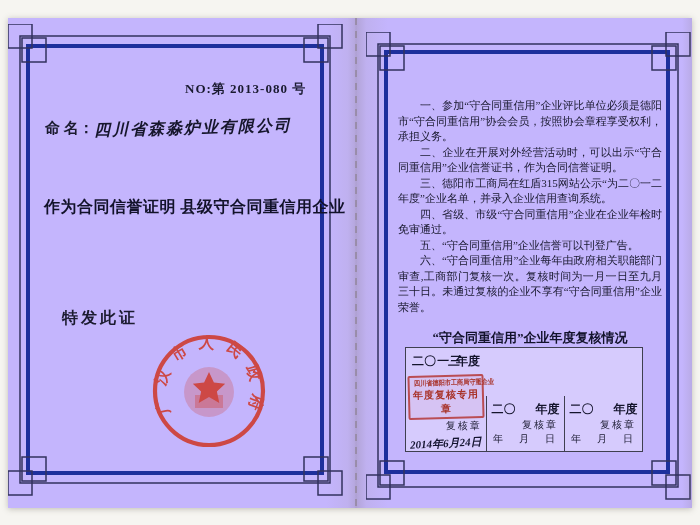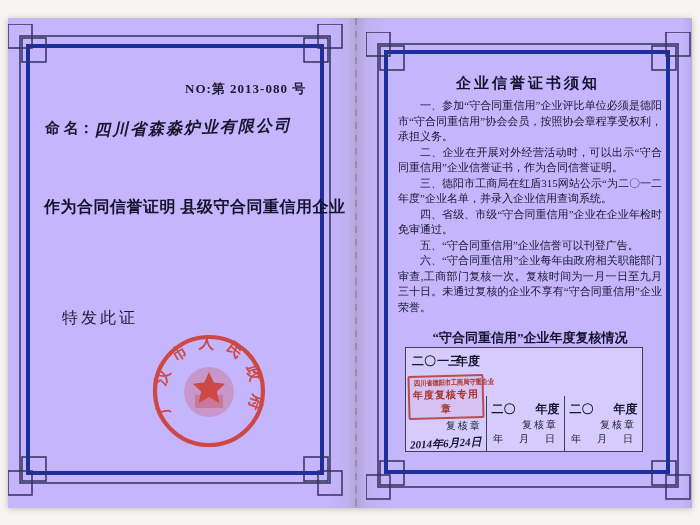--- a/index.html
+++ b/index.html
@@ -17,21 +17,21 @@
         background:repeating-linear-gradient(180deg,rgba(110,100,88,.38) 0 7px,rgba(110,100,88,.05) 7px 13px);}
   .border-svg{position:absolute;}
   
   .cert-no{position:absolute;left:177px;top:62px;font-size:13px;font-weight:bold;
            letter-spacing:1px;color:#1a1a30;}
   .name-line{position:absolute;left:37px;top:100px;font-size:15px;font-weight:bold;white-space:nowrap;}
   .handwrite{font-style:italic;font-weight:600;font-size:16px;letter-spacing:2px;
              display:inline-block;transform:rotate(-1.5deg);color:#16162c;}
   .award{position:absolute;left:36px;top:179px;width:290px;font-size:16px;font-weight:bold;
          letter-spacing:.5px;white-space:nowrap;color:#12122a;}
-  .issue{position:absolute;left:54px;top:290px;font-size:16px;font-weight:normal;letter-spacing:3px;}
+  .issue{position:absolute;left:54px;top:290px;font-size:16px;font-weight:bold;letter-spacing:3px;}
   .gov-seal{position:absolute;left:142px;top:314px;z-index:2;}
   .issue-date{position:absolute;left:144px;top:380px;z-index:3;font-size:18px;font-weight:bold;
          letter-spacing:2px;color:#101024;}
   
   .notice-title{position:absolute;left:380px;top:56px;width:280px;text-align:center;
          font-size:15px;font-weight:bold;letter-spacing:3px;color:#13132c;}
   .notice-body{position:absolute;left:390px;top:80px;width:264px;font-size:11px;
          line-height:15.5px;text-align:justify;color:#18182e;}
   .notice-body p{margin:0;text-indent:2em;}
   .notice-body p.no-indent{text-indent:0;}
@@ -114,21 +114,20 @@
         <defs>
             <path id="sealArc" d="M 23.8,83.7 A 43,43 0 1 1 94.2,83.7" fill="none"></path>
           </defs>
         <text font-size="15.5" font-weight="bold" fill="#cf3a2c" letter-spacing="11" font-family="Liberation Serif, DejaVu Serif, serif">
           <textPath href="#sealArc" xlink:href="#sealArc" startOffset="4">广汉市人民政府</textPath>
         </text>
       </g>
     </svg>
 
 
-    <div class="notice-title">企业信誉证书须知</div>
 
     <div class="notice-body">
       <p>一、参加“守合同重信用”企业评比单位必须是德阳市“守合同重信用”协会会员，按照协会章程享受权利，承担义务。</p>
       <p>二、企业在开展对外经营活动时，可以出示“守合同重信用”企业信誉证书，作为合同信誉证明。</p>
       <p>三、德阳市工商局在红盾315网站公示“为二〇一二年度”企业名单，并录入企业信用查询系统。</p>
       <p>四、省级、市级“守合同重信用”企业在企业年检时免审通过。</p>
       <p>五、“守合同重信用”企业信誉可以刊登广告。</p>
       <p>六、“守合同重信用”企业每年由政府相关职能部门审查,工商部门复核一次。复核时间为一月一日至九月三十日。未通过复核的企业不享有“守合同重信用”企业荣誉。</p>
     </div>
 

